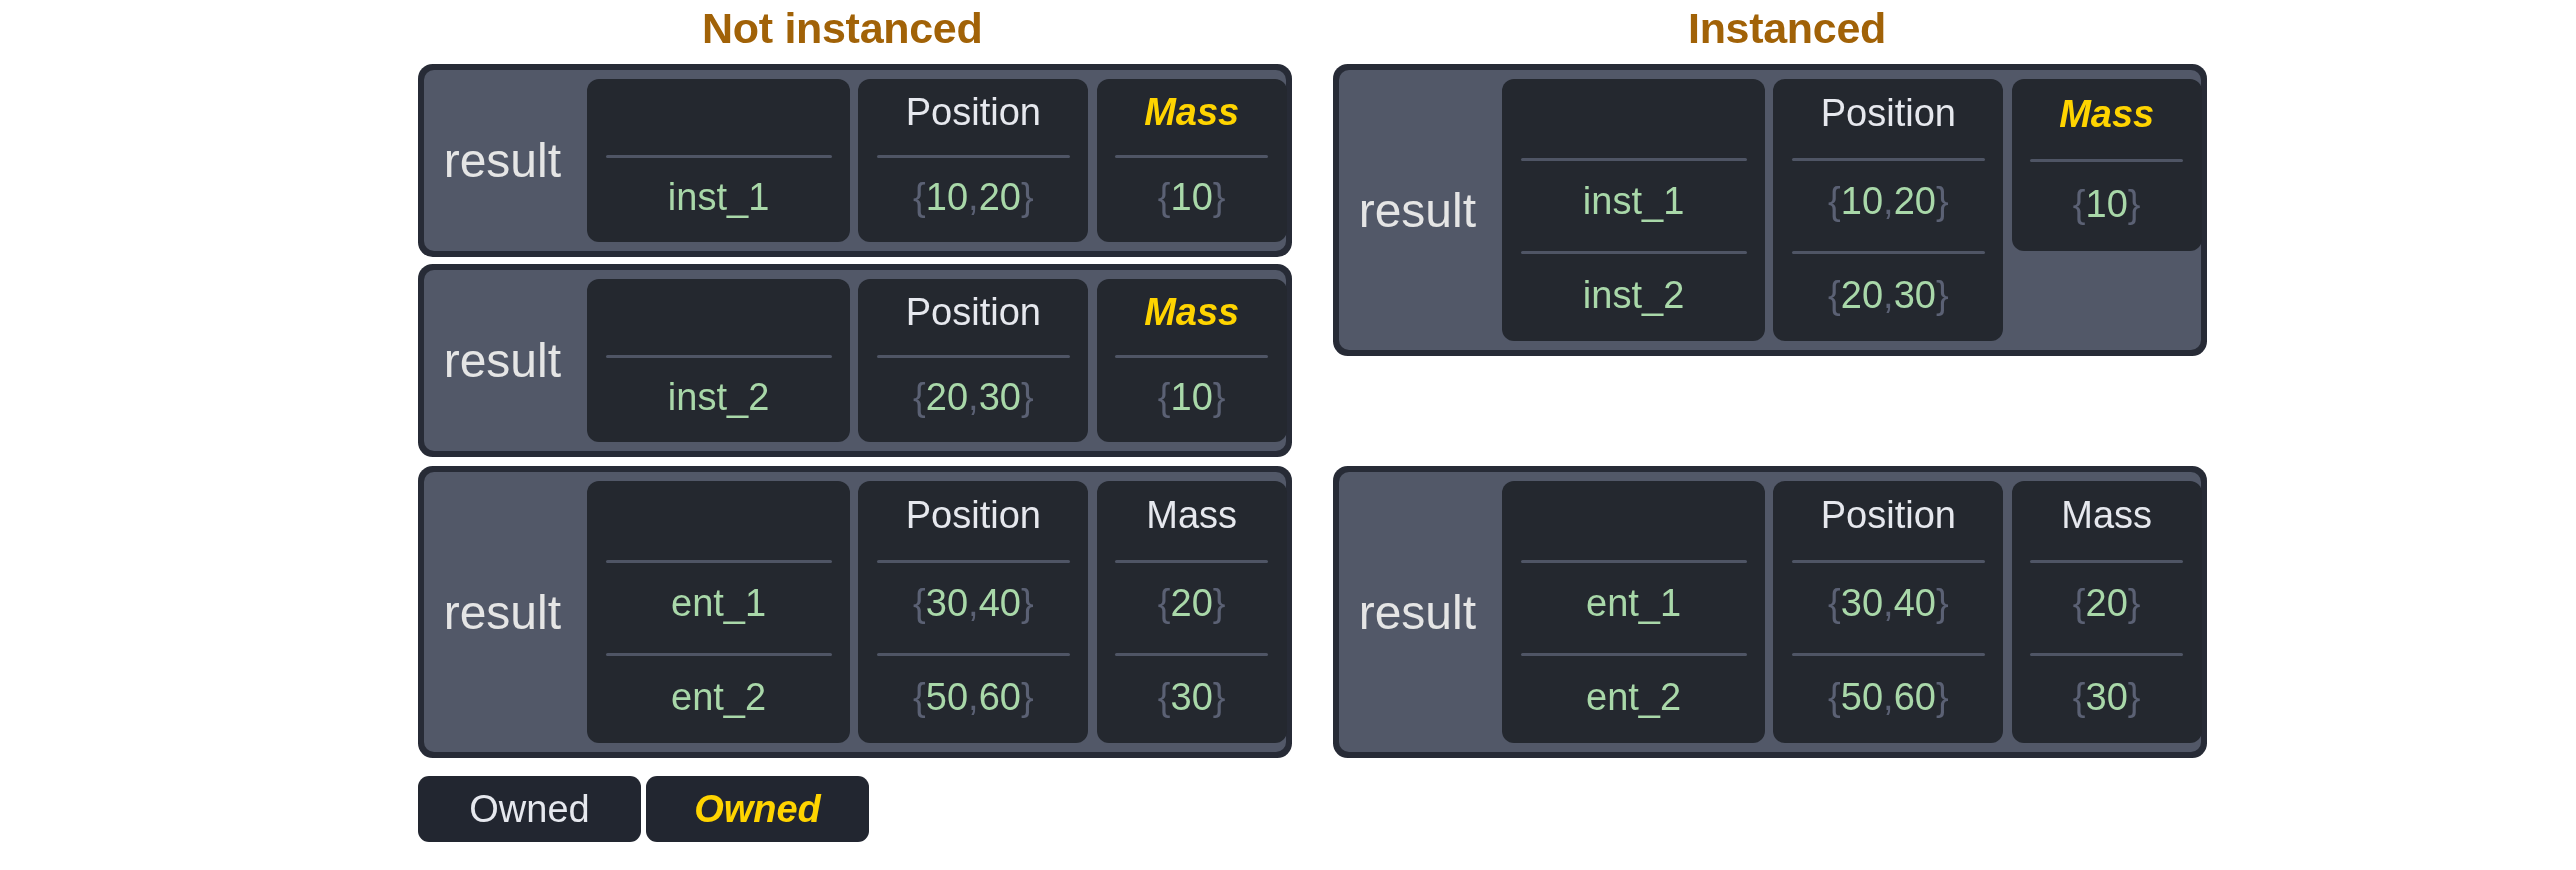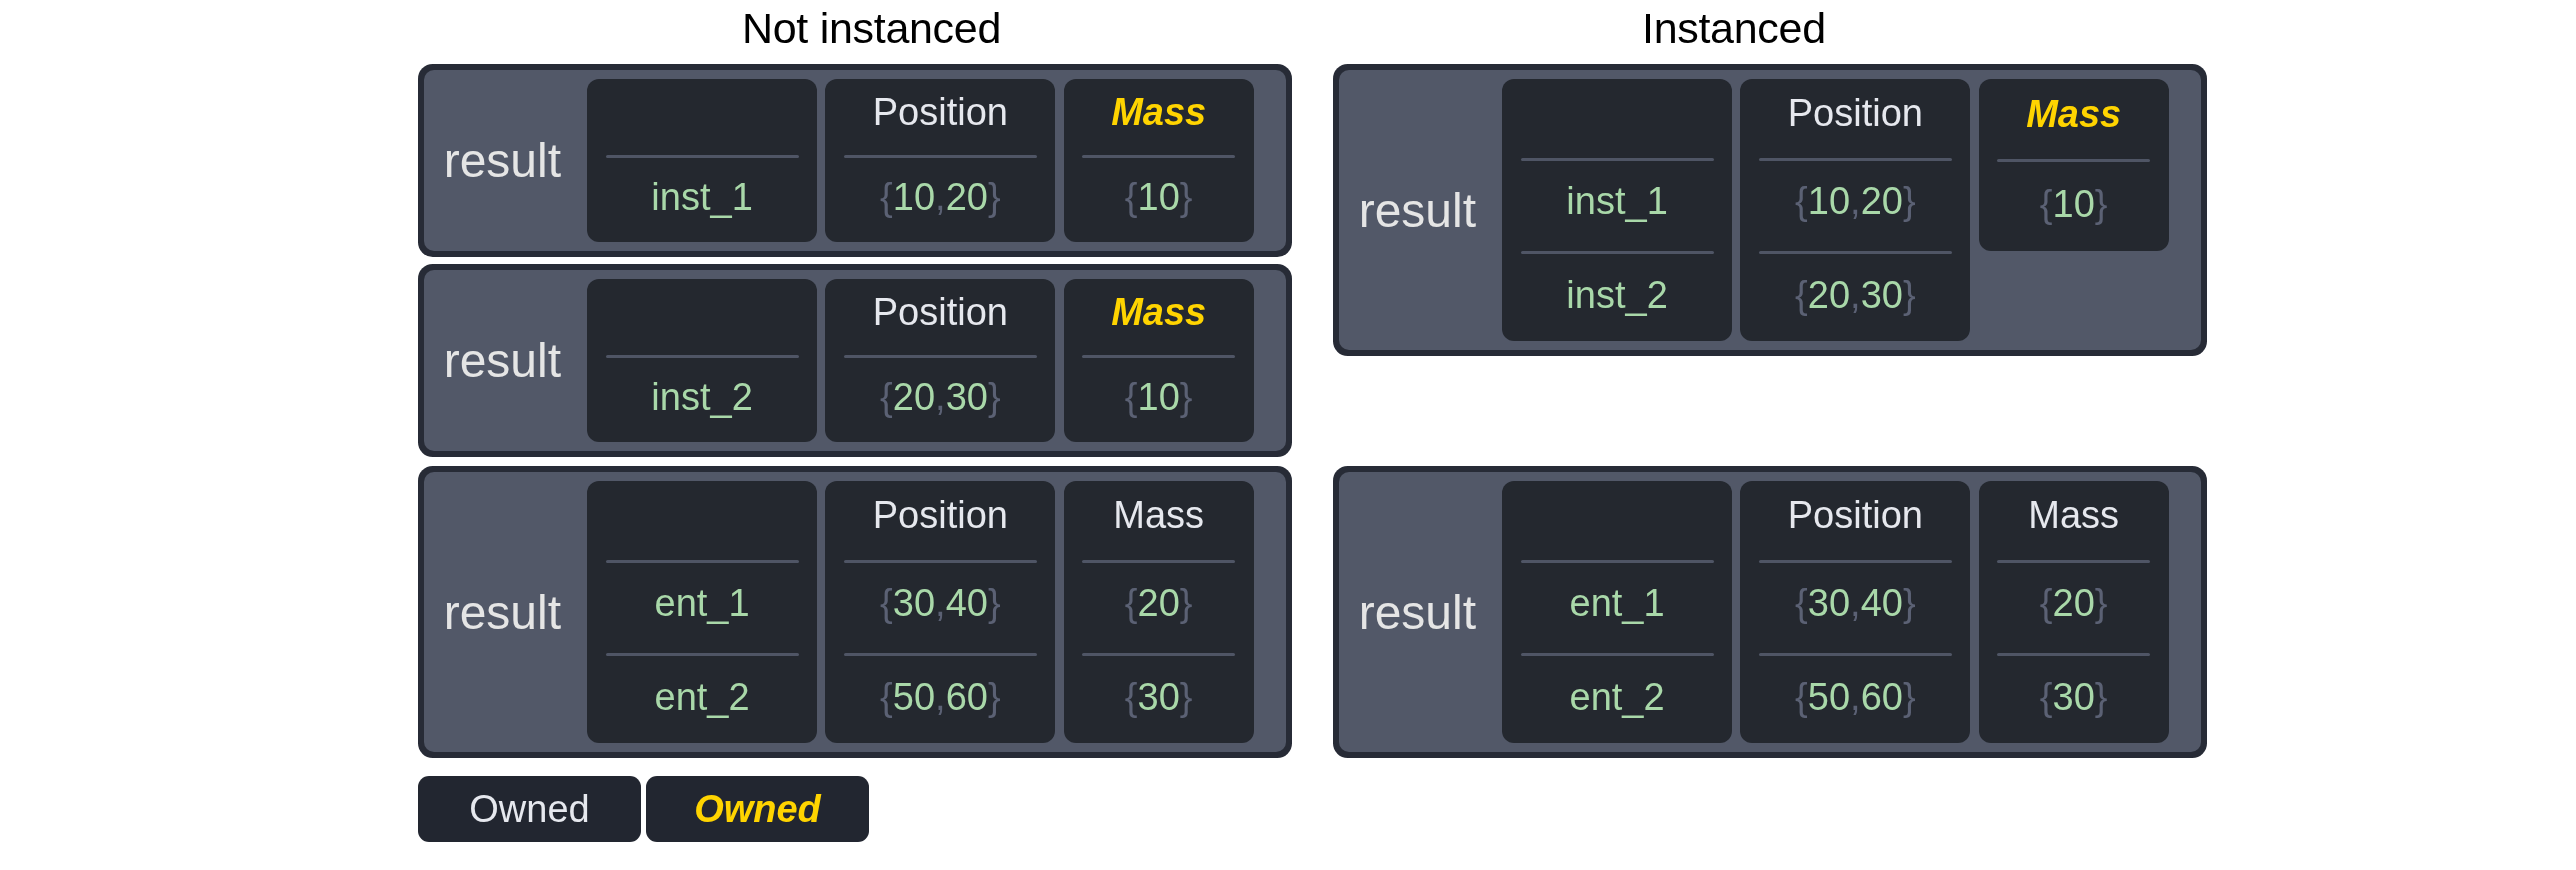--- a/index.html
+++ b/index.html
@@ -18,28 +18,27 @@
   .canvas {
     position: relative;
     width: 2576px;
     height: 870px;
   }
 
   
   .col-title {
     position: absolute;
     font-size: 43px;
-    font-weight: normal;
-    color: #000000;
+    font-weight: bold;
+    color: #a16207;
     white-space: nowrap;
     letter-spacing: -0.3px;
-    margin-left: 40px;
   }
   #title-not-instanced { left: 702px; top: 3.7px; }
-  #title-instanced     { left: 1602px; top: 3.7px; }
+  #title-instanced     { left: 1688px; top: 3.7px; }
 
   
   .table-frame {
     position: absolute;
     background: #272b36;
     border-radius: 14.7px;
     padding: 6.4px;
     box-sizing: border-box;
   }
   .table-panel {
@@ -122,21 +121,21 @@
   .cell .brace { color: #5b6174; }
 
   
   #table-ni-1 { left: 418px; top: 64px;  width: 874px; height: 193px; }
   #table-ni-2 { left: 418px; top: 264px; width: 874px; height: 193px; }
   #table-ni-3 { left: 418px; top: 466px; width: 874px; height: 292px; }
   #table-i-1  { left: 1333px; top: 64px;  width: 874px; height: 292px; }
   #table-i-2  { left: 1333px; top: 466px; width: 874px; height: 292px; }
 
   
-  .w-name { width: 230px; }
+  .w-name { width: 263px; }
   .w-pos  { width: 230px; }
   .w-mass { width: 190px; text-align: right; }
 
   
   .legend {
     position: absolute;
     left: 418px;
     top: 776px;
     display: flex;
     flex-direction: row;

